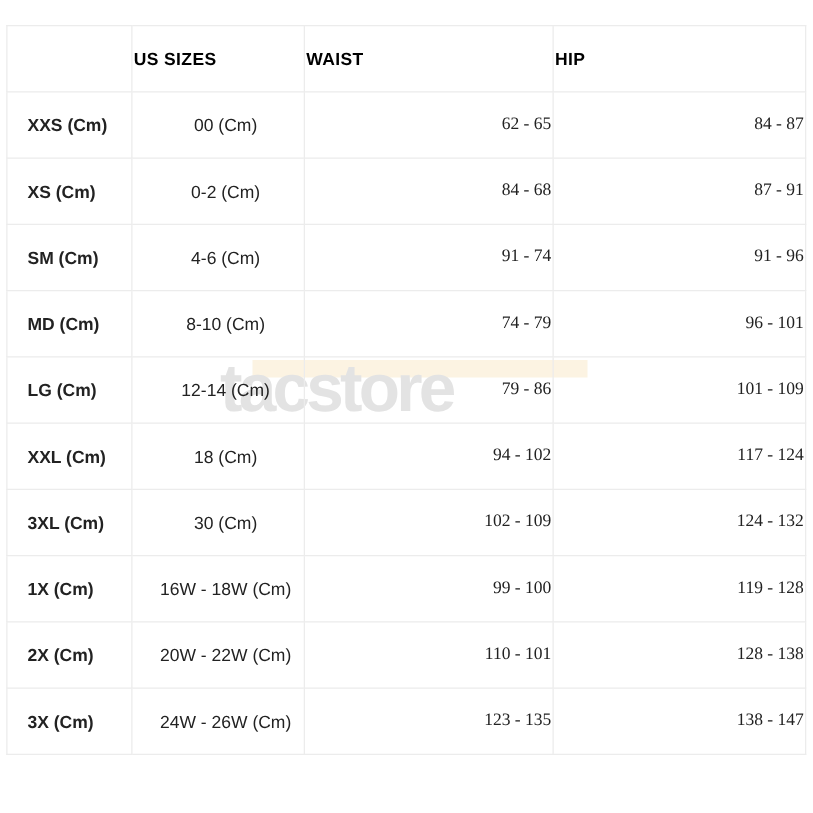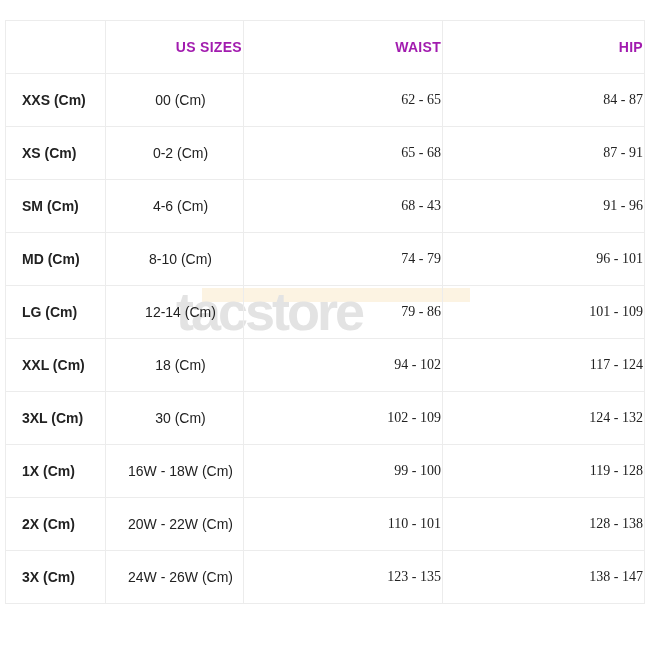--- a/index.html
+++ b/index.html
@@ -53,22 +53,22 @@
     border: 1px solid #ececec;
     height: 50px;
     background: transparent;
     font-size: 14px;
     vertical-align: middle;
     overflow: hidden;
     white-space: nowrap;
   }
   table.size-chart th {
     font-weight: bold;
-    color: #a21caf;
-    text-align: right;
+    color: #000000;
+    text-align: left;
     letter-spacing: 0.3px;
   }
   table.size-chart td {
     color: #222222;
   }
   col.col-0 { width: 100px; }
   col.col-1 { width: 138px; }
   col.col-2 { width: 199px; }
   col.col-3 { width: 202px; }
   td.c0 { text-align: left; padding-left: 16px; font-weight: bold; }
@@ -99,27 +99,27 @@
   <tbody>
       <tr>
         <td class="c0">XXS (Cm)</td>
         <td class="c1">00 (Cm)</td>
         <td class="c2">62 - 65</td>
         <td class="c3">84 - 87</td>
       </tr>
       <tr>
         <td class="c0">XS (Cm)</td>
         <td class="c1">0-2 (Cm)</td>
-        <td class="c2">65 - 68</td>
+        <td class="c2">84 - 68</td>
         <td class="c3">87 - 91</td>
       </tr>
       <tr>
         <td class="c0">SM (Cm)</td>
         <td class="c1">4-6 (Cm)</td>
-        <td class="c2">68 - 43</td>
+        <td class="c2">91 - 74</td>
         <td class="c3">91 - 96</td>
       </tr>
       <tr>
         <td class="c0">MD (Cm)</td>
         <td class="c1">8-10 (Cm)</td>
         <td class="c2">74 - 79</td>
         <td class="c3">96 - 101</td>
       </tr>
       <tr>
         <td class="c0">LG (Cm)</td>

